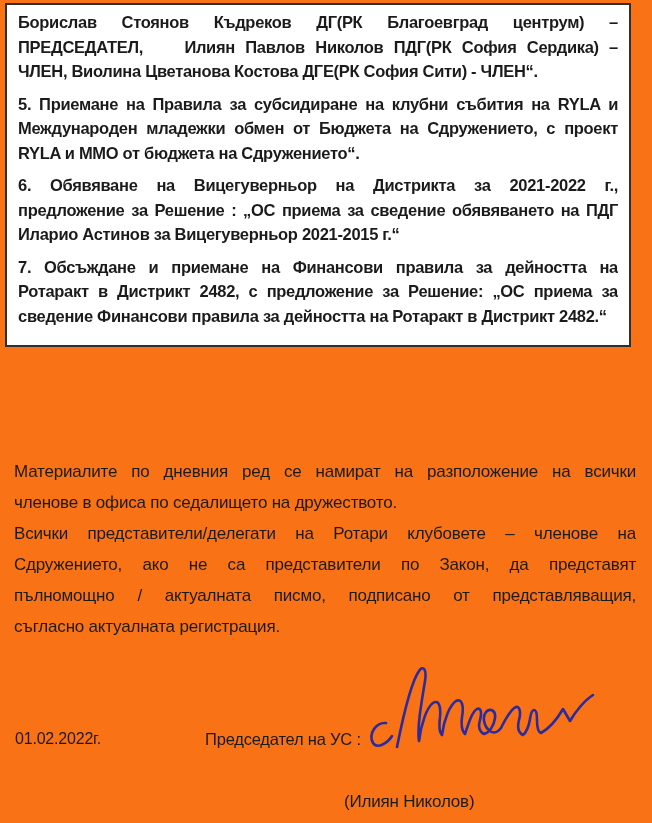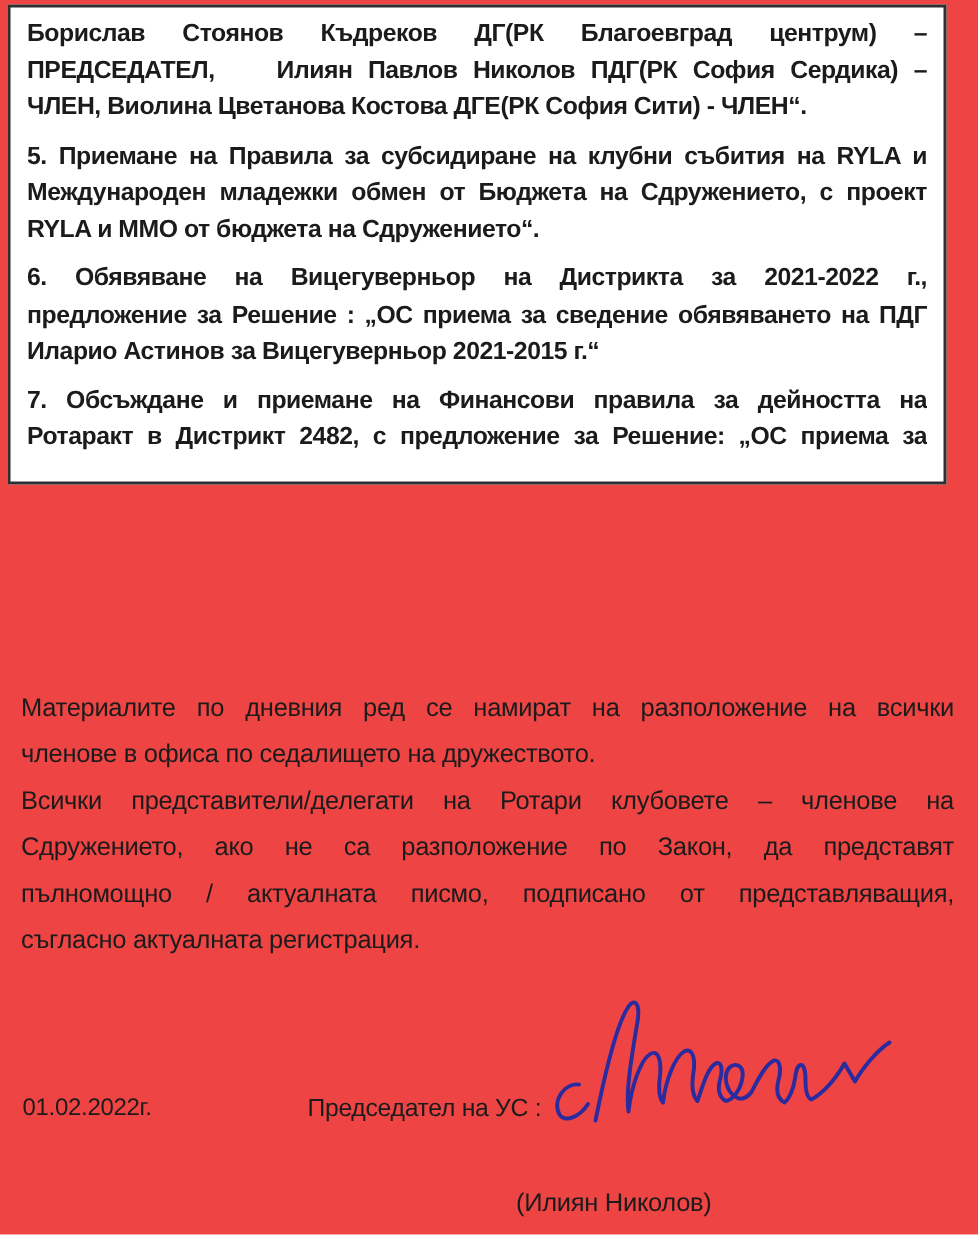--- a/index.html
+++ b/index.html
@@ -1,17 +1,17 @@
 <!DOCTYPE html>
 <html><head>
 <meta charset="utf-8">
 <style>
   html,body { margin:0; padding:0; background:#ffffff; }
   .page {
-    position:relative; width:652px; height:823px; background:#ef4444;
+    position:relative; width:652px; height:823px; background:#f97316;
     font-family:"Liberation Sans","DejaVu Sans",sans-serif;
     color:#1b1b1b; overflow:hidden;
   }
   
   .agenda-box {
     position:absolute; left:5px; top:3px; width:626px; box-sizing:border-box;
     border:2px solid #2f2f2f; background:#ffffff;
     padding:5px 11px 6px 11px;
   }
   .agenda-box .para {
@@ -61,31 +61,32 @@
         <div class="line">RYLA и ММО от бюджета на Сдружението“.</div>
       </div>
       <div class="para">
         <div class="line full">6. Обявяване на Вицегуверньор на Дистрикта за 2021-2022 г.,</div>
         <div class="line full">предложение за Решение : „ОС приема за сведение обявяването на ПДГ</div>
         <div class="line">Иларио Астинов за Вицегуверньор 2021-2015 г.“</div>
       </div>
       <div class="para">
         <div class="line full">7. Обсъждане и приемане на Финансови правила за дейността на</div>
         <div class="line full">Ротаракт в Дистрикт 2482, с предложение за Решение: „ОС приема за</div>
+        <div class="line">сведение Финансови правила за дейността на Ротаракт в Дистрикт 2482.“</div>
       </div>
     </div>
 
   <div class="notes">
       <div class="para">
         <div class="line full">Материалите по дневния ред се намират на разположение на всички</div>
         <div class="line">членове в офиса по седалището на дружеството.</div>
       </div>
       <div class="para">
         <div class="line full">Всички представители/делегати на Ротари клубовете – членове на</div>
-        <div class="line full">Сдружението, ако не са разположение по Закон, да представят</div>
+        <div class="line full">Сдружението, ако не са представители по Закон, да представят</div>
         <div class="line full">пълномощно / актуалната писмо, подписано от представляващия,</div>
         <div class="line">съгласно актуалната регистрация.</div>
       </div>
     </div>
 
   <div class="date-text">01.02.2022г.</div>
 
   <div class="signer-label">Председател на УС :</div>
 
   <svg class="signature" viewBox="0 0 236 102" fill="none" xmlns="http://www.w3.org/2000/svg">

